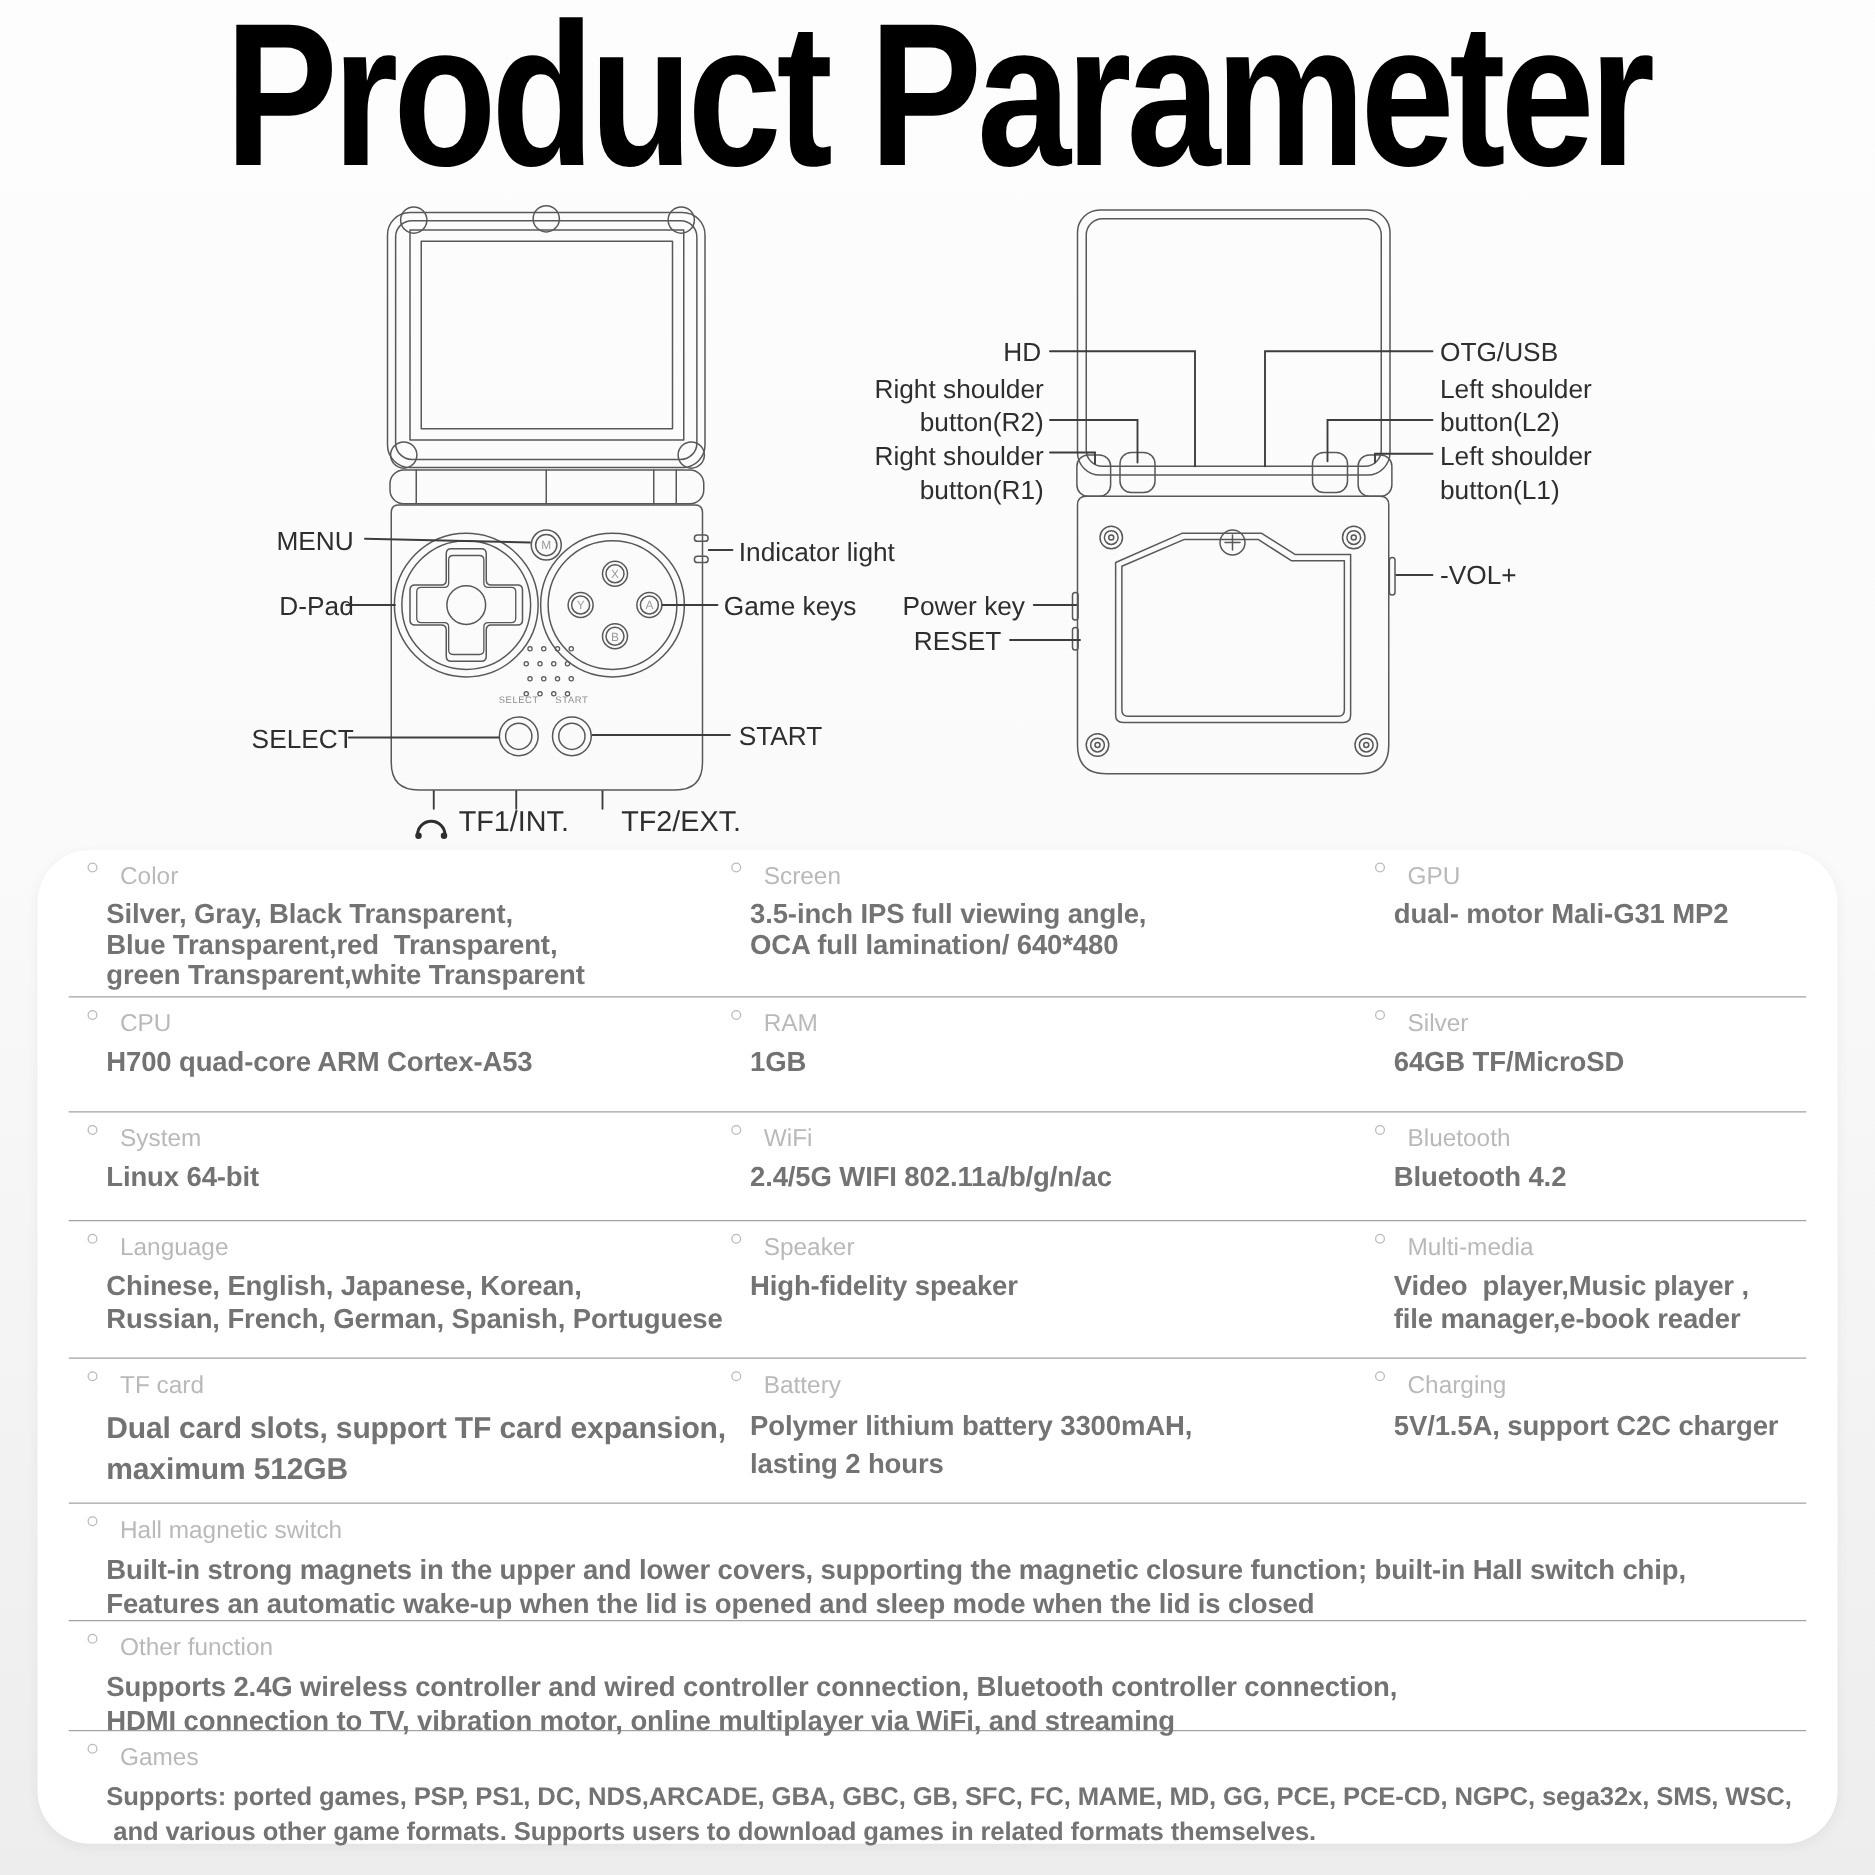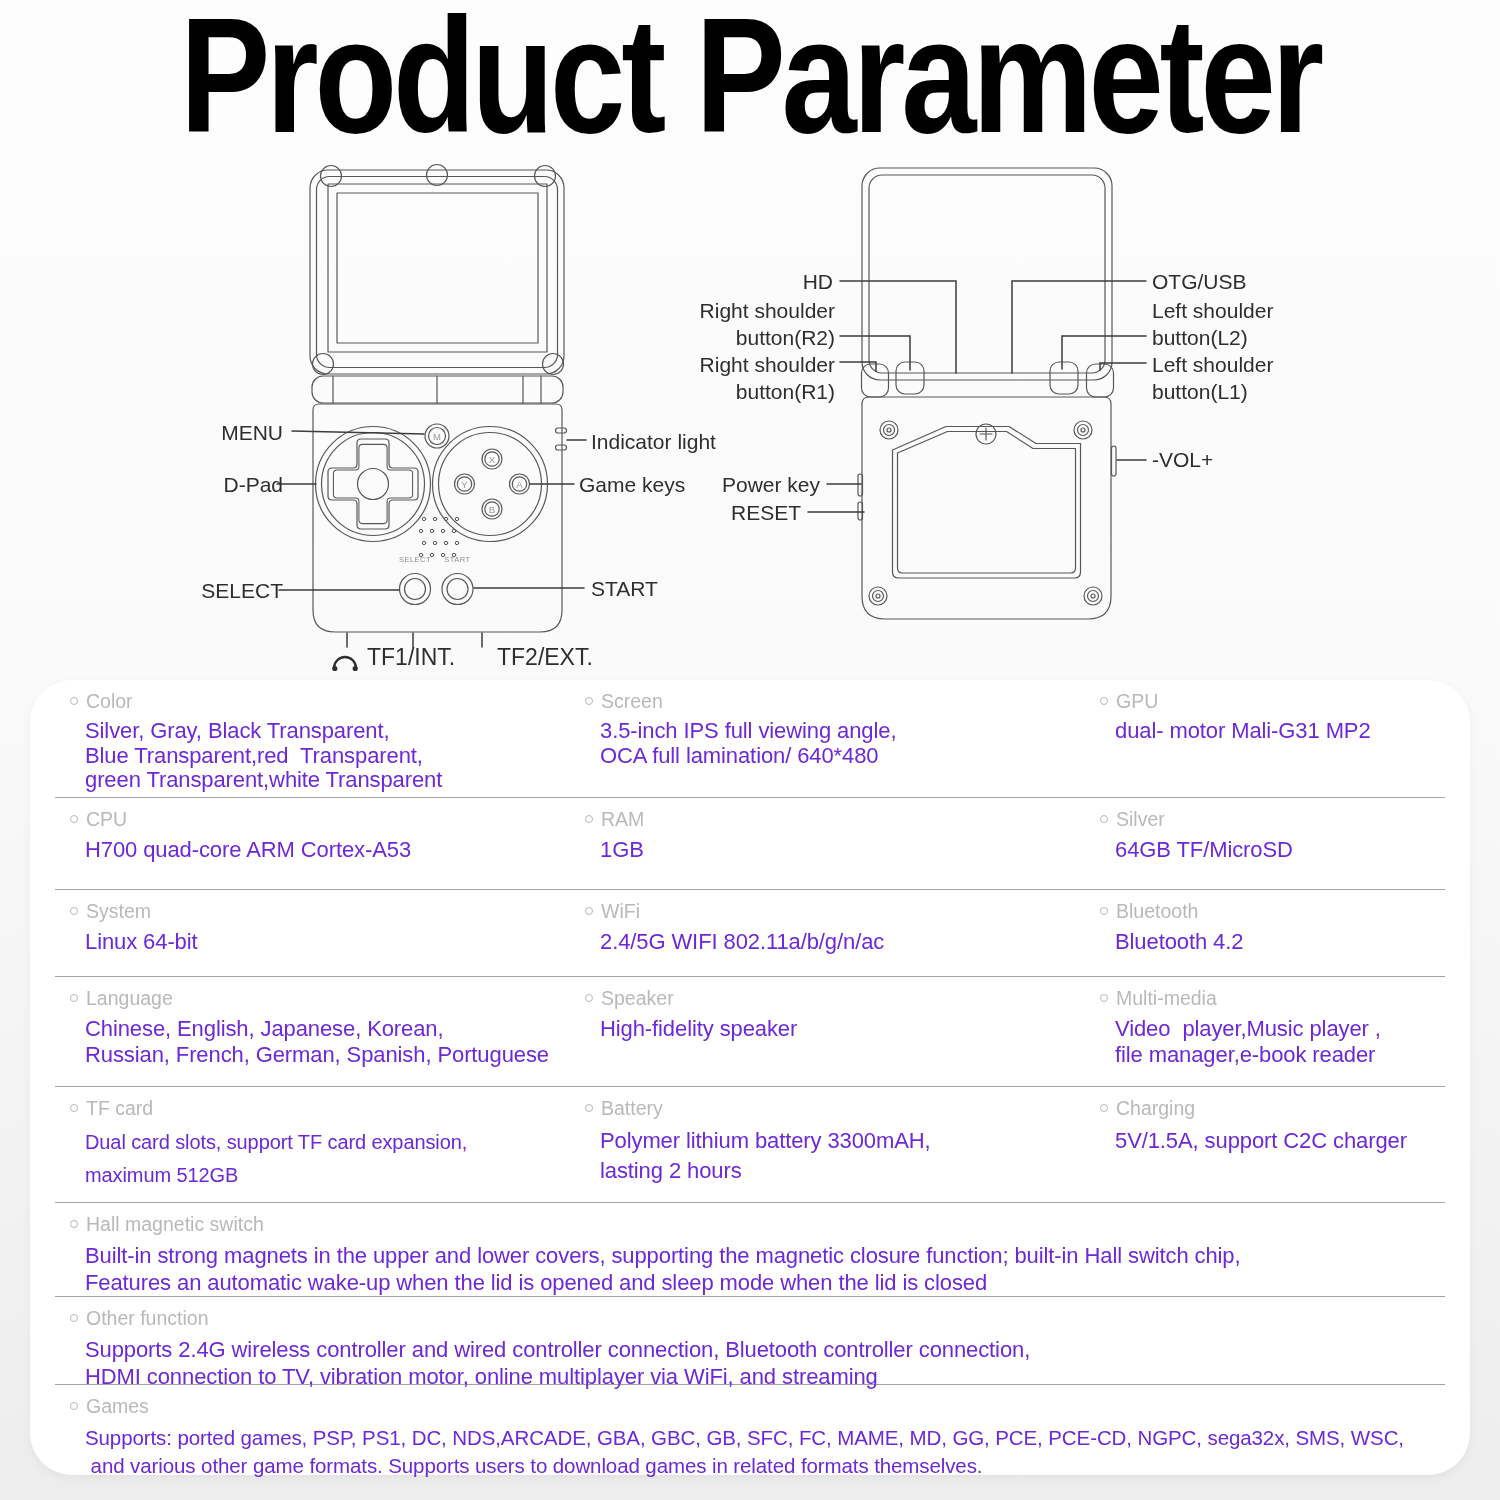--- a/index.html
+++ b/index.html
@@ -21,28 +21,28 @@
 
   .panel{
     position:absolute;left:30px;top:680px;width:1440px;height:795px;
     background:#ffffff;border-radius:42px;box-shadow:0 3px 10px rgba(0,0,0,0.05);
   }
   .row{box-sizing:border-box;margin:0 25px;padding-top:10px;padding-left:15px;
        border-bottom:1.5px solid #a3a3a3;}
   .cols{display:grid;grid-template-columns:515px 515px 1fr;}
   .r1{height:118px}.r2{height:92px}.r3{height:87px}.r4{height:110px}.r5{height:116px}
   .r6{height:94px}.r7{height:88px}.r8{height:90px;border-bottom:none}
-  .lab{font-size:19.5px;color:#b9b9b9;display:flex;align-items:center;gap:8px;line-height:22px;}
+  .lab{font-size:19.5px;color:#b9b9b9;display:flex;align-items:flex-start;gap:18px;line-height:22px;}
   .ring{width:8px;height:8px;border:1.5px solid #b9b9b9;border-radius:50%;display:inline-block;flex:none;box-sizing:border-box;}
-  .val{font-size:22px;color:#6d28d9;line-height:26px;margin-top:7px;padding-left:15px;
-       white-space:pre-wrap;letter-spacing:-0.1px;}
+  .val{font-size:22px;color:#737373;line-height:26px;margin-top:7px;padding-left:15px;
+       white-space:pre-wrap;letter-spacing:-0.1px;font-weight:bold;}
   .r1 .val{line-height:24.5px;}
   .r4 .val{line-height:26px;}
   .r5 .val{line-height:30px;}
-  .r5 .cell:first-child .val{font-size:20px;line-height:33px;}
+  .r5 .cell:first-child .val{font-size:24px;line-height:33px;}
   .r6 .val,.r7 .val{line-height:27px;}
   .r8 .val{font-size:20.5px;line-height:28px;}
 </style>
 </head>
 <body>
 
 <div class="title">Product Parameter</div>
 
 <svg class="diagram" width="1500" height="690" viewBox="0 0 1500 690">
 

